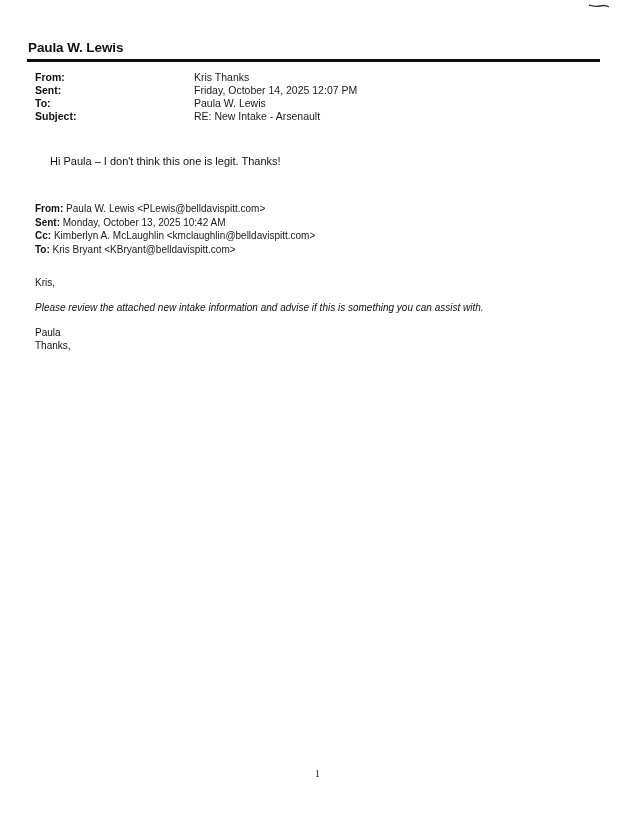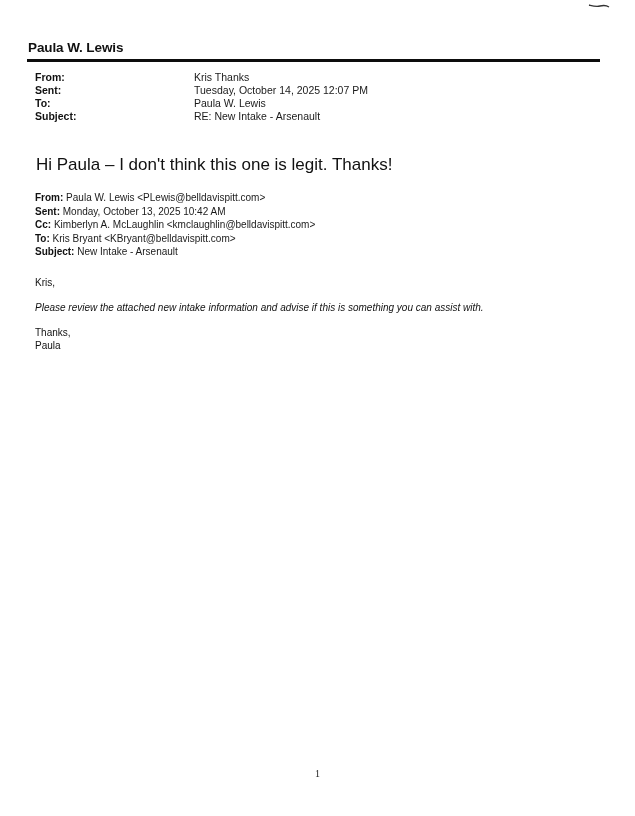--- a/index.html
+++ b/index.html
@@ -57,30 +57,30 @@
       color: #111;
     }
     .header-value {
       position: absolute;
       left: 159px;
       white-space: nowrap;
       color: #1a1a1a;
     }
     .reply-body {
       position: absolute;
-      left: 36px;
+      left: 50px;
       top: 155px;
-      font-size: 17px;
+      font-size: 11px;
       color: #111;
       white-space: nowrap;
     }
     .quoted-header {
       position: absolute;
       left: 35px;
-      top: 191px;
+      top: 202px;
     }
     .quoted-row {
       font-size: 10px;
       line-height: 13.5px;
       white-space: nowrap;
       color: #1a1a1a;
     }
     .quoted-label {
       font-weight: bold;
       color: #111;
@@ -118,21 +118,21 @@
 <div class="sender-title">Paula W. Lewis</div>
 <div class="title-rule"></div>
 
 <div class="header-table">
   <div class="header-row">
     <span class="header-label">From:</span>
     <span class="header-value">Kris Thanks</span>
   </div>
   <div class="header-row">
     <span class="header-label">Sent:</span>
-    <span class="header-value">Tuesday, October 14, 2025 12:07 PM</span>
+    <span class="header-value">Friday, October 14, 2025 12:07 PM</span>
   </div>
   <div class="header-row">
     <span class="header-label">To:</span>
     <span class="header-value">Paula W. Lewis</span>
   </div>
   <div class="header-row">
     <span class="header-label">Subject:</span>
     <span class="header-value">RE: New Intake - Arsenault</span>
   </div>
 </div>
@@ -145,25 +145,22 @@
   </div>
   <div class="quoted-row">
     <span class="quoted-label">Sent:</span><span> Monday, October 13, 2025 10:42 AM</span>
   </div>
   <div class="quoted-row">
     <span class="quoted-label">Cc:</span><span> Kimberlyn A. McLaughlin &lt;kmclaughlin@belldavispitt.com&gt;</span>
   </div>
   <div class="quoted-row">
     <span class="quoted-label">To:</span><span> Kris Bryant &lt;KBryant@belldavispitt.com&gt;</span>
   </div>
-  <div class="quoted-row">
-    <span class="quoted-label">Subject:</span><span> New Intake - Arsenault</span>
-  </div>
 </div>
 
 <div class="quoted-body">
   <p class="para-greeting">Kris,</p>
   <p class="para-main">Please review the attached new intake information and advise if this is something you can assist with.</p>
+  <p>Paula</p>
   <p>Thanks,</p>
-  <p>Paula</p>
 </div>
 
 <div class="page-number">1</div>
 
 </body></html>

